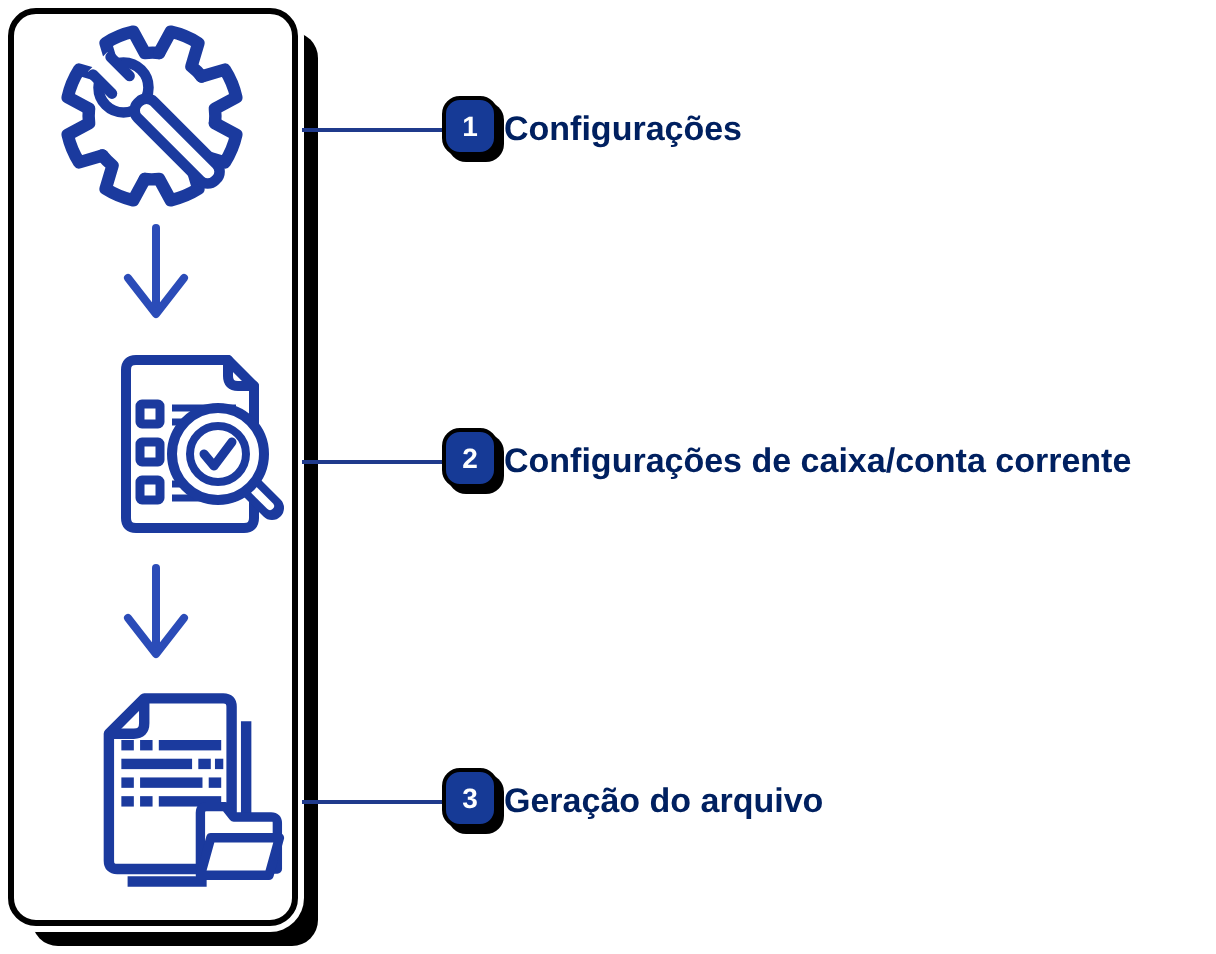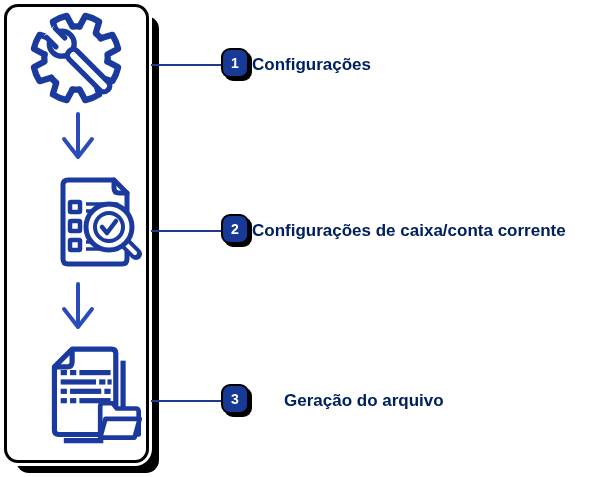--- a/index.html
+++ b/index.html
@@ -33,21 +33,21 @@
     color:#fff;font-size:14px;font-weight:bold;
     display:flex;align-items:center;justify-content:center;
   }
   .badge.s1{top:48px;} .badge.s2{top:214px;} .badge.s3{top:384px;}
 
   
   .steplabel{
     position:absolute;left:252px;height:24px;line-height:24px;
     font-size:17px;font-weight:bold;color:#002060;white-space:nowrap;
   }
-  .steplabel.s1{top:53px;} .steplabel.s2{top:219px;} .steplabel.s3{top:389px;padding-left:32px;}
+  .steplabel.s1{top:53px;} .steplabel.s2{top:219px;} .steplabel.s3{top:389px;}
 
   svg{display:block;}
 </style>
 </head>
 <body>
 
 <div id="canvas">
 
   <div class="panel"></div>
 

